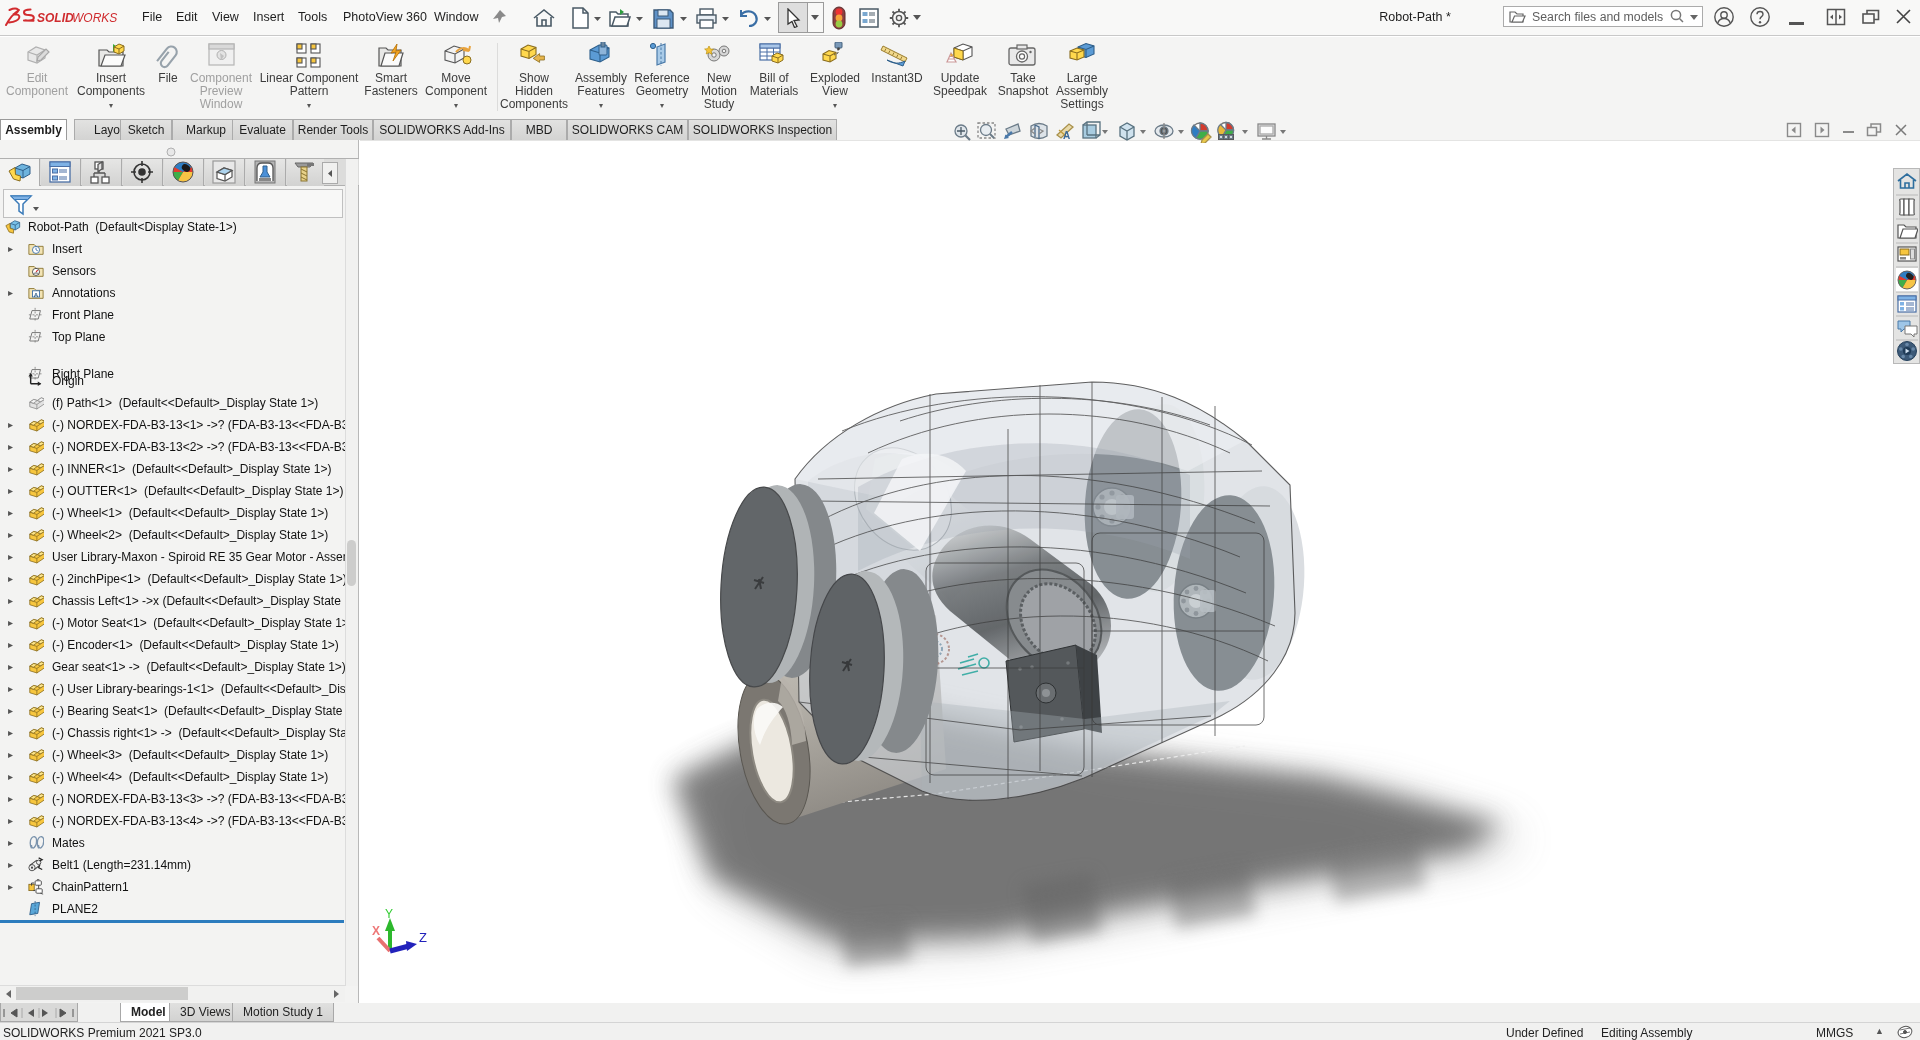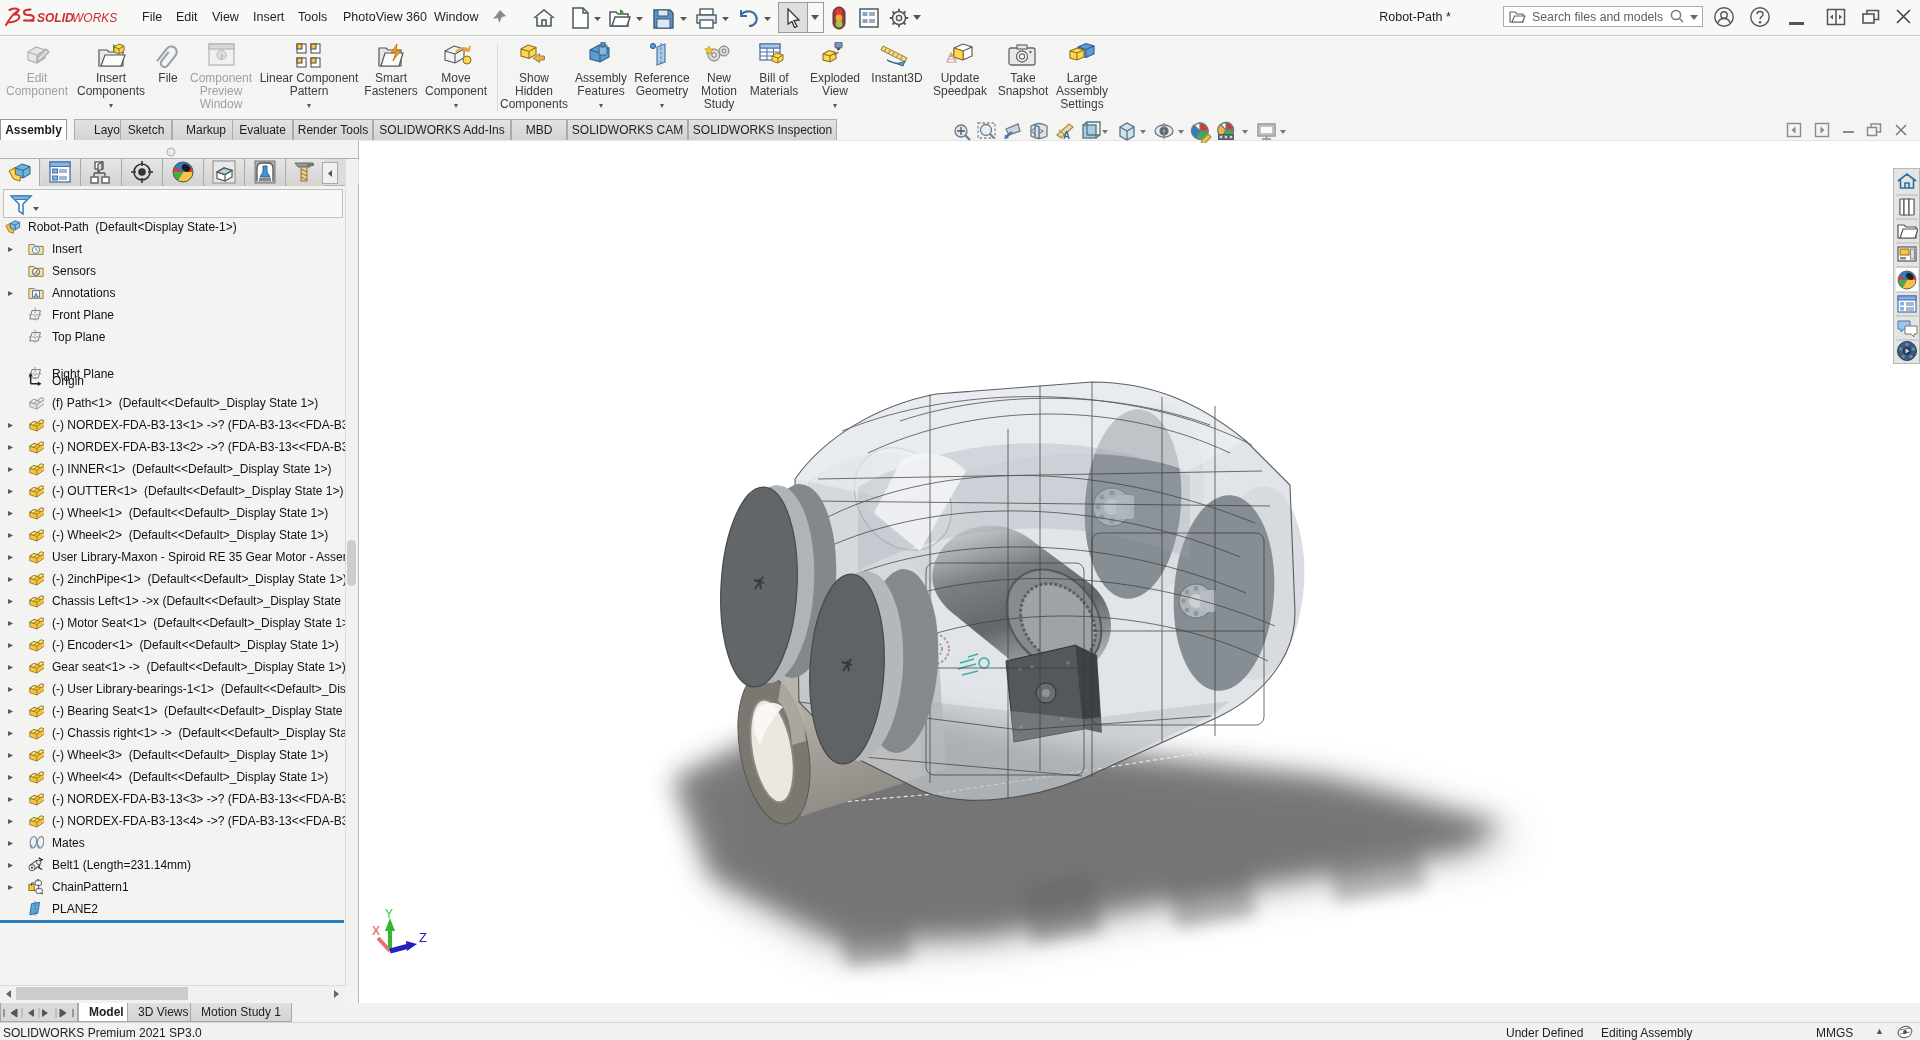--- a/index.html
+++ b/index.html
@@ -24,21 +24,21 @@
 .ptab.active { background:#f3f3f2; }
 #filterbox { position:absolute; left:3px; top:49px; width:340px; height:29px; background:#f8f8f7; border:1px solid #c0c0c0; }
 #tree { position:absolute; left:0; top:76px; width:345px; height:769px; overflow:hidden; }
 .trow { position:absolute; left:0; width:345px; height:22px; line-height:22px; white-space:nowrap; font-size:12px; color:#111; }
 .trow .arrow { position:absolute; left:8px; top:0px; width:10px; height:22px; font-size:10px; color:#555; }
 .trow .ticon { position:absolute; top:3px; width:16px; height:16px; }
 .trow .tlabel { position:absolute; left:52px; top:0; }
 #viewport { position:absolute; left:360px; top:0; width:1560px; height:863px; background:#ffffff; border-top:1px solid #e4e4e3; }
 #statusbar { position:absolute; left:0; top:1022px; width:1920px; height:18px; background:#f1f1f0; border-top:1px solid #d4d4d4; font-size:12px; color:#222; }
 #bottomtabs { position:absolute; left:0; top:1003px; width:1920px; height:19px; background:#f1f1f0; }
-.btab { position:absolute; top:0; height:19px; line-height:18px; padding:0 10px; background:linear-gradient(#e0e0df,#d2d2d1); border:1px solid #a8a8a8; border-top:none; }
+.btab { position:absolute; top:0; height:19px; line-height:18px; padding:0 10px; background:linear-gradient(#e0e0df,#d2d2d1); border:1px solid #a8a8a8; border-top:none;margin-left:42px; }
 .btab.active { background:#fff; font-weight:bold; }
 svg { display:block; }
 </style>
 </head>
 <body>
 <div id="titlebar">
 
   <svg class="abs" style="left:3px;top:4px" width="125" height="28" viewBox="0 0 125 28">
     <g fill="none" stroke="#d22c2f" stroke-linecap="round">
       <path d="M3 21 C7 13.5 10.5 9.5 16 6 M6.5 6 Q12.5 3.5 15 5.5 Q16.5 8 10.5 10.2 M10.5 10.2 Q17.5 10 16.2 13.8 Q15 17.5 6 18.5" stroke-width="2"></path>

